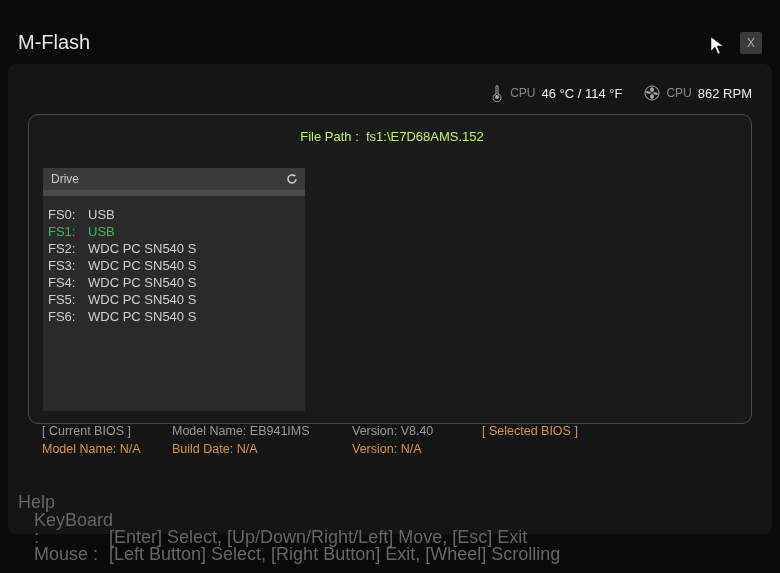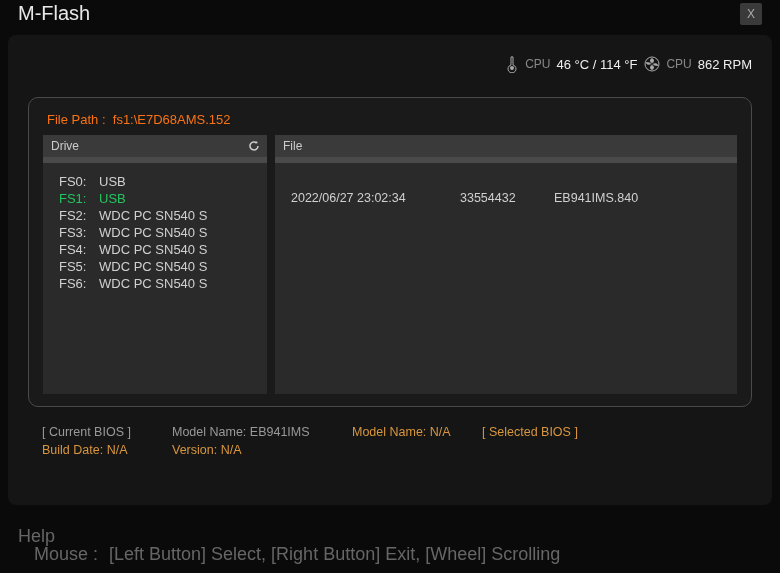--- a/index.html
+++ b/index.html
@@ -7,20 +7,21 @@
     width: 780px; height: 573px;
     background: #0a0a0a;
     font-family: "Segoe UI", Arial, sans-serif;
     color: #d0d0d0;
     overflow: hidden;
     position: relative;
   }
   .title-bar {
     display: flex; align-items: center; justify-content: space-between;
     padding: 2px 18px 10px 18px;
+    margin-top: 29px;
   }
   .app-title { font-size: 20px; color: #e8e8e8; font-weight: 400; }
   .close-btn {
     width: 22px; height: 22px;
     background: #3a3a3a;
     color: #aaa;
     display: flex; align-items: center; justify-content: center;
     font-size: 12px;
     cursor: pointer;
     border-radius: 2px;
@@ -32,47 +33,48 @@
   }
   .outer-panel {
     margin: 0 8px;
     background: #151515;
     border-radius: 8px;
     padding: 20px 20px 14px 20px;
     height: 470px;
     position: relative;
   }
   .status-bar {
-    display: flex; justify-content: flex-end; gap: 7px;
+    display: flex; justify-content: flex-end; gap: 22px;
     font-size: 13px;
-    margin-bottom: 24px;
+    margin-bottom: 12px;
     align-items: center;
   }
   .status-item { display: flex; align-items: center; gap: 6px; }
   .status-label { color: #888; font-size: 12px; }
   .status-val { color: #eee; }
   .inner-panel {
     border: 1px solid #4a4a4a;
     border-radius: 10px;
     background: #1a1a1a;
     padding: 14px 14px 12px 14px;
     height: 310px;
     display: flex; flex-direction: column;
   }
   .file-path {
     font-size: 13px;
-    color: #f97316;
-    margin-bottom: 8px;
+    color: #bef264;
+    margin-bottom: 24px;
     padding-left: 4px;
+    text-align: center;
   }
   .browser {
     display: flex; gap: 8px; flex: 1;
   }
   .col { display: flex; flex-direction: column; }
-  .col.drive { width: 224px; }
+  .col.drive { width: 262px; }
   .col.file { flex: 1; }
   .col-header {
     background: #3a3a3a;
     height: 22px;
     display: flex; align-items: center;
     font-size: 12px;
     color: #ccc;
     padding: 0 8px;
     position: relative;
   }
@@ -82,41 +84,41 @@
     display: flex; align-items: center; justify-content: center;
     cursor: pointer;
   }
   .col-subheader {
     background: #4a4a4a;
     height: 6px;
   }
   .col-body {
     background: #2a2a2a;
     flex: 1;
-    padding: 10px 16px;
+    padding: 10px 5px;
     font-size: 13px;
     overflow: hidden;
   }
   .drive-row {
     display: flex; gap: 10px;
     line-height: 17px;
     cursor: pointer;
   }
   .drive-row.selected { color: #22c55e; }
   .drive-id { width: 30px; }
   .file-row {
     display: flex; gap: 14px;
     margin-top: 18px;
     font-size: 12.5px;
     cursor: pointer;
   }
   .file-date { width: 155px; }
   .file-size { width: 80px; }
   .bios-info {
-    margin-top: 18px;
+    margin-top: 0;
     padding: 0 14px 8px 14px;
     display: grid;
     grid-template-columns: 130px 180px 130px 180px;
     row-gap: 4px;
     font-size: 12.5px;
   }
   .bi-label { color: #999; }
   .bi-sel { color: #d8963e; }
   .help-section {
     position: absolute;
@@ -206,46 +208,38 @@
               <span class="drive-id">FS5:</span>
               <span>WDC PC SN540 S</span>
             </div>
             <div class="drive-row">
               <span class="drive-id">FS6:</span>
               <span>WDC PC SN540 S</span>
             </div>
           </div>
       </div>
 
-      <div class="col file">
-        <div class="col-header">
-          <span>File</span>
-        </div>
-        <div class="col-subheader"></div>
-        <div class="col-body" id="file-list">
-            <div class="file-row">
-              <span class="file-date">2022/06/27 23:02:34</span>
-              <span class="file-size">33554432</span>
-              <span>EB941IMS.840</span>
-            </div>
-          </div>
-      </div>
     </div>
   </div>
 
   <div class="bios-info">
     <div class="bi-label">[ Current BIOS  ]</div>
     <div class="bi-label"><span>Model Name:</span> <span>EB941IMS</span></div>
+    <div class="bi-label"><span>Version:</span> <span>V8.40</span></div>
+    <div class="bi-sel">[ Selected BIOS ]</div>
     <div class="bi-sel"><span>Model Name:</span> <span>N/A</span></div>
-    <div class="bi-sel">[ Selected BIOS ]</div>
     <div class="bi-sel"><span>Build Date:</span> <span>N/A</span></div>
     <div class="bi-sel"><span>Version:</span> <span>N/A</span></div>
   </div>
 
 </div>
 
 <div class="help-section">
   <div class="help-title">Help</div>
   <div class="help-row">
+    <span class="hk-label">KeyBoard :</span>
+    <span>[Enter]  Select,    [Up/Down/Right/Left]  Move,    [Esc]  Exit</span>
+  </div>
+  <div class="help-row">
     <span class="hk-label">Mouse     :</span>
     <span>[Left Button]  Select,    [Right Button]  Exit,    [Wheel]  Scrolling</span>
   </div>
 </div>
 
 </body></html>

